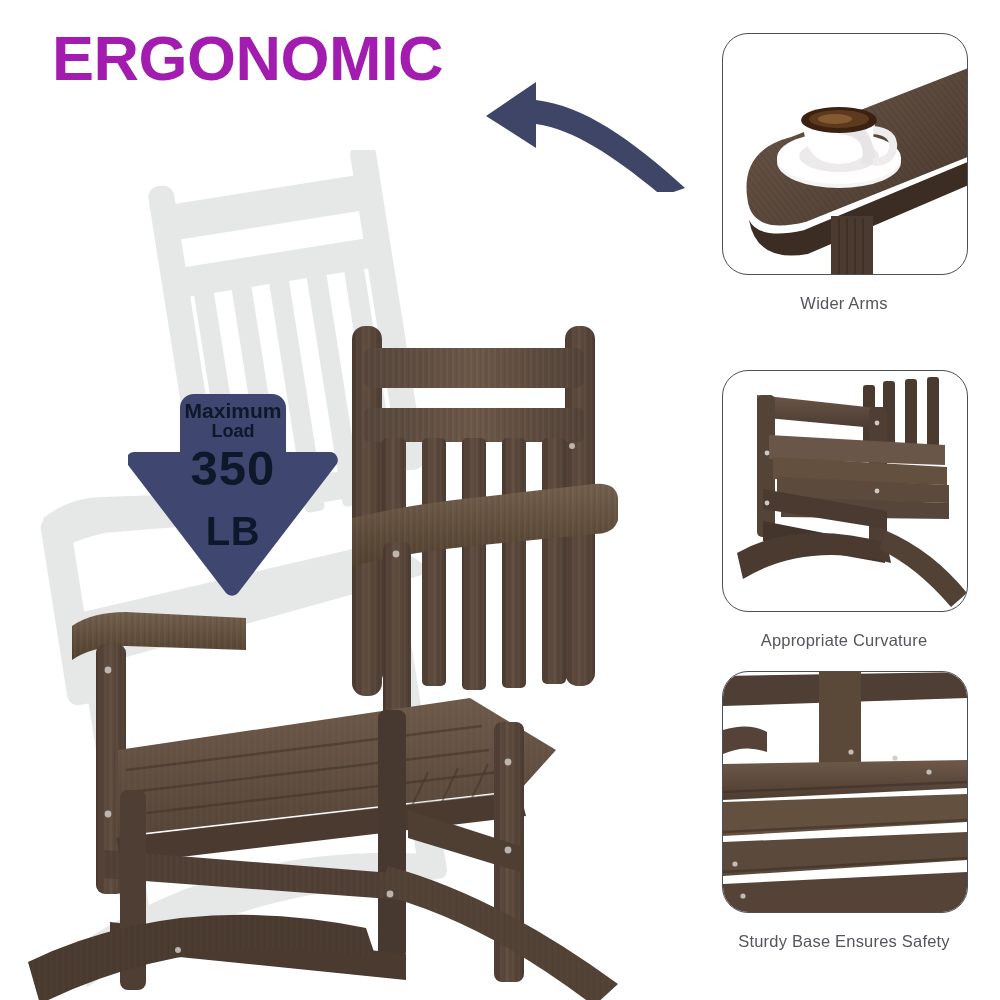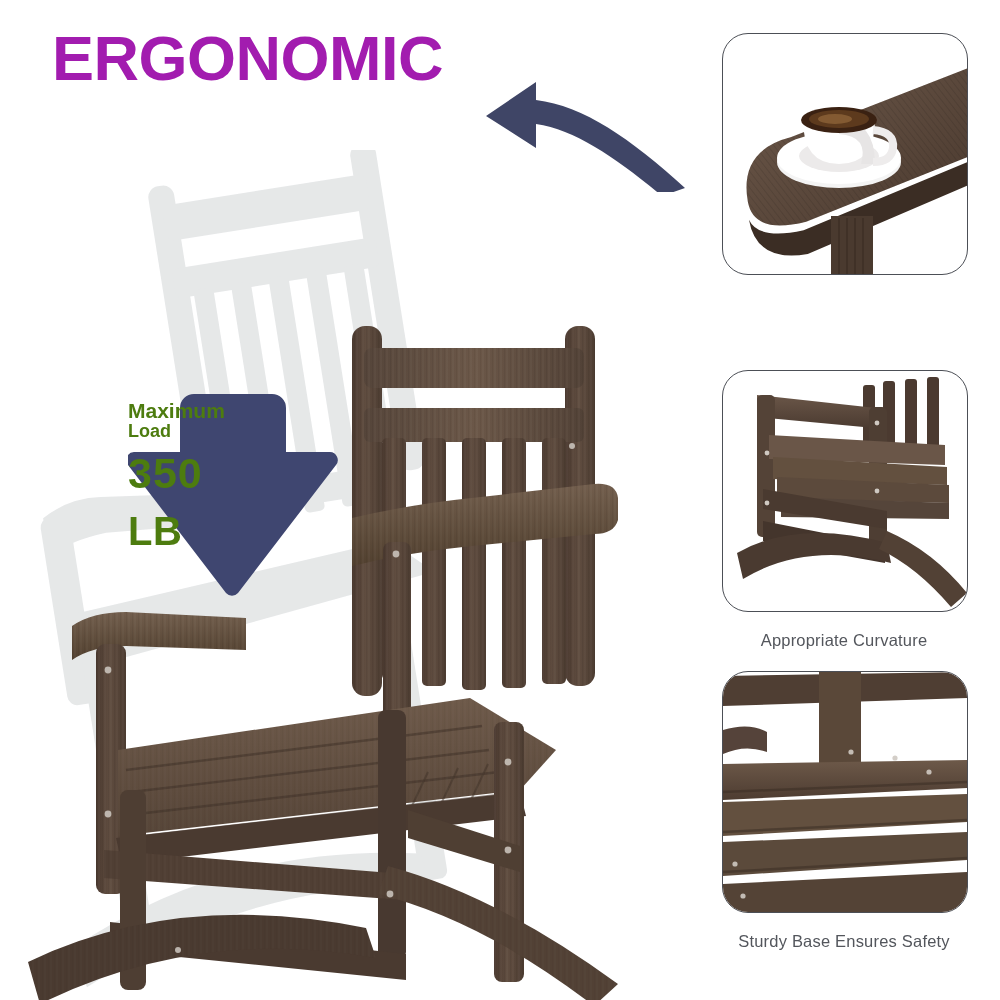--- a/index.html
+++ b/index.html
@@ -15,24 +15,24 @@
   #arrow{position:absolute;left:480px;top:72px;width:210px;height:120px;}
 
   
   #hero{position:absolute;left:0px;top:150px;width:700px;height:850px;}
   #hero svg{display:block;}
 
   
   #badge{position:absolute;left:128px;top:386px;width:210px;height:215px;}
   #badge .cap{position:absolute;left:0;top:0;width:210px;height:215px;}
   #badge .txt{position:absolute;left:0;top:0;width:210px;height:215px;
-              color:#4d7c0f;pointer-events:none;}
+              color:#0f172a;text-align:center;pointer-events:none;}
   #badge .t1{position:absolute;left:0;top:14px;width:210px;font-size:21px;font-weight:bold;line-height:1.08;}
   #badge .t2{position:absolute;left:0;top:36px;width:210px;font-size:18px;font-weight:bold;line-height:1.08;}
-  #badge .t3{position:absolute;left:0;top:58px;width:210px;font-size:43px;font-weight:bold;line-height:1;letter-spacing:1px;margin-top:8px;}
+  #badge .t3{position:absolute;left:0;top:58px;width:210px;font-size:49px;font-weight:bold;line-height:1;letter-spacing:1px;}
   #badge .t4{position:absolute;left:0;top:125px;width:210px;font-size:40px;font-weight:bold;line-height:1;letter-spacing:0.5px;}
 
   
   .feature{position:absolute;left:722px;width:244px;}
   .pbox{position:relative;width:244px;height:240px;border:1.4px solid #4c4f56;
         border-radius:26px;background:#fff;overflow:hidden;}
   .pbox svg{position:absolute;left:0;top:0;}
   .cap-txt{margin-top:19px;text-align:center;color:#53565c;font-size:16.5px;letter-spacing:0.2px;}
   #f1{top:33px;} #f2{top:370px;} #f3{top:671px;}
 </style>
@@ -244,20 +244,21 @@
         <path d="M80 86 q0 44 36 44 q36 0 36 -44 z" fill="#ffffff"></path>
         <path d="M116 86 q36 0 36 44 q0 0 -14 0 q8 -28 -22 -30 z" fill="#e7e5e5"></path>
 
         <path d="M150 96 q22 2 20 18 q-2 14 -20 14" fill="none" stroke="#eeecec" stroke-width="8"></path>
 
         <ellipse cx="116" cy="86" rx="38" ry="13" fill="#3a2112"></ellipse>
         <ellipse cx="116" cy="85" rx="30" ry="9" fill="#5d3a1d"></ellipse>
         <ellipse cx="112" cy="85" rx="17" ry="5" fill="#8a6036" opacity="0.85"></ellipse>
       </svg>
     </div>
+    <div class="cap-txt">Wider Arms</div>
   </div>
 
   <div class="feature" id="f2">
     <div class="pbox">
       <svg width="244" height="240" viewBox="0 0 244 240" xmlns="http://www.w3.org/2000/svg">
         <defs>
           <linearGradient id="w2" x1="0" y1="0" x2="0" y2="1">
             <stop offset="0%" stop-color="#6a5648"></stop>
               <stop offset="100%" stop-color="#4a3a30"></stop>
           </linearGradient>

